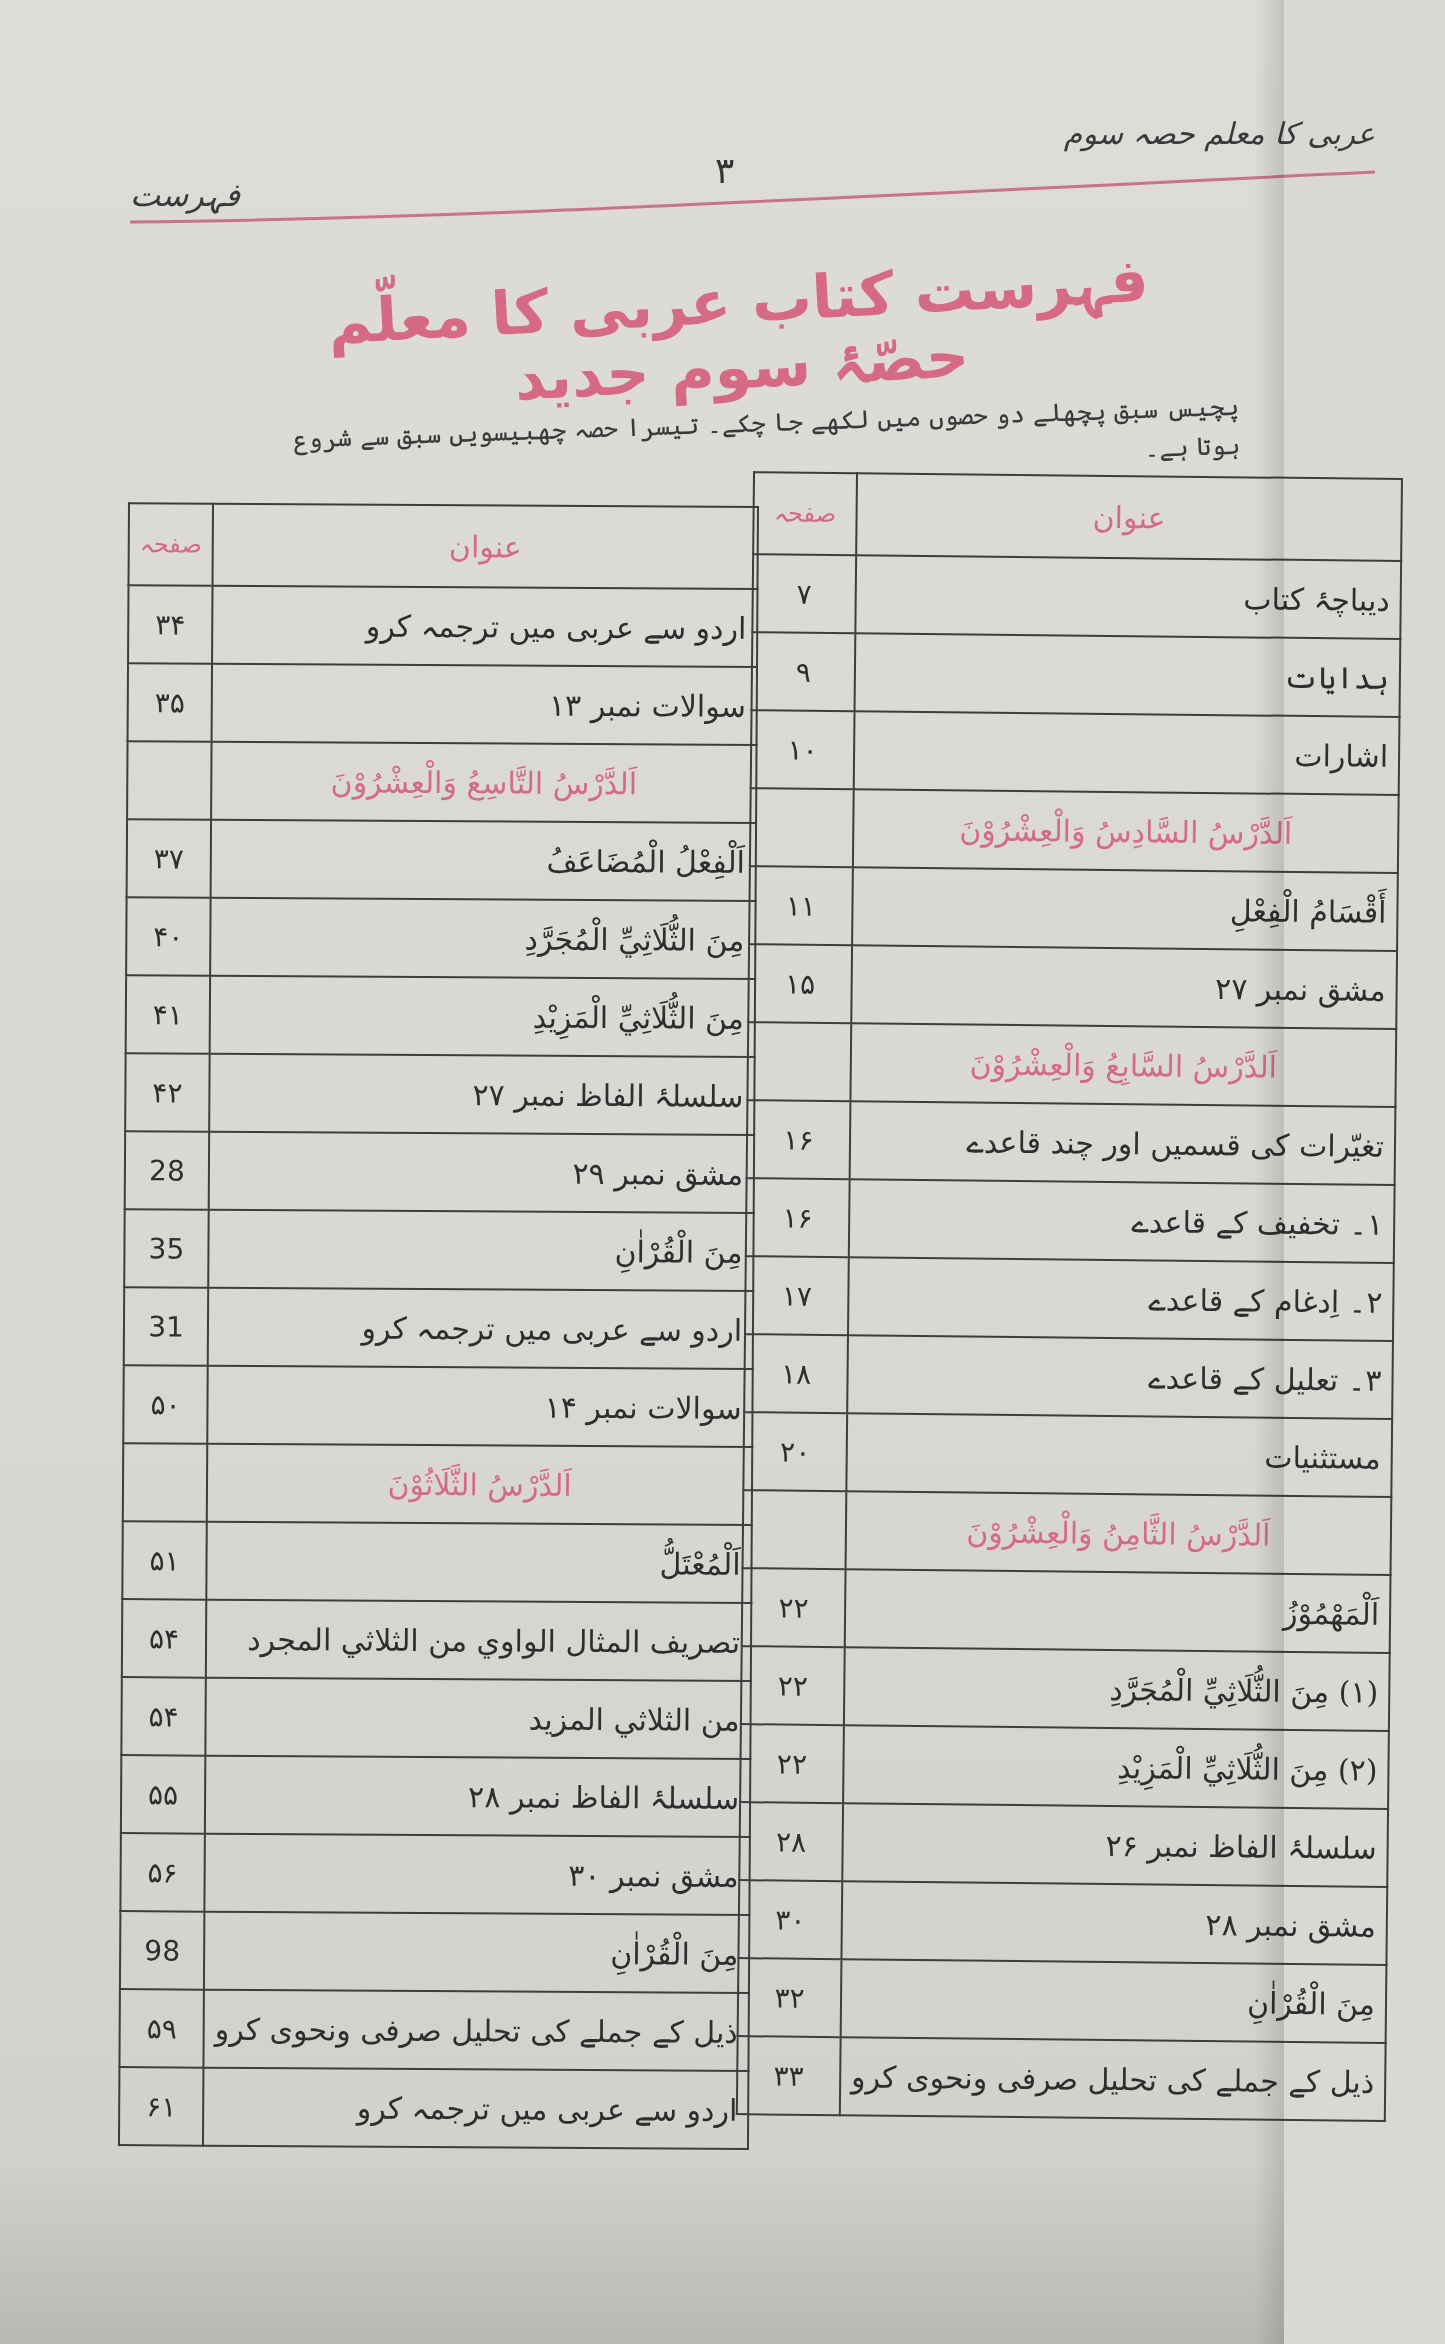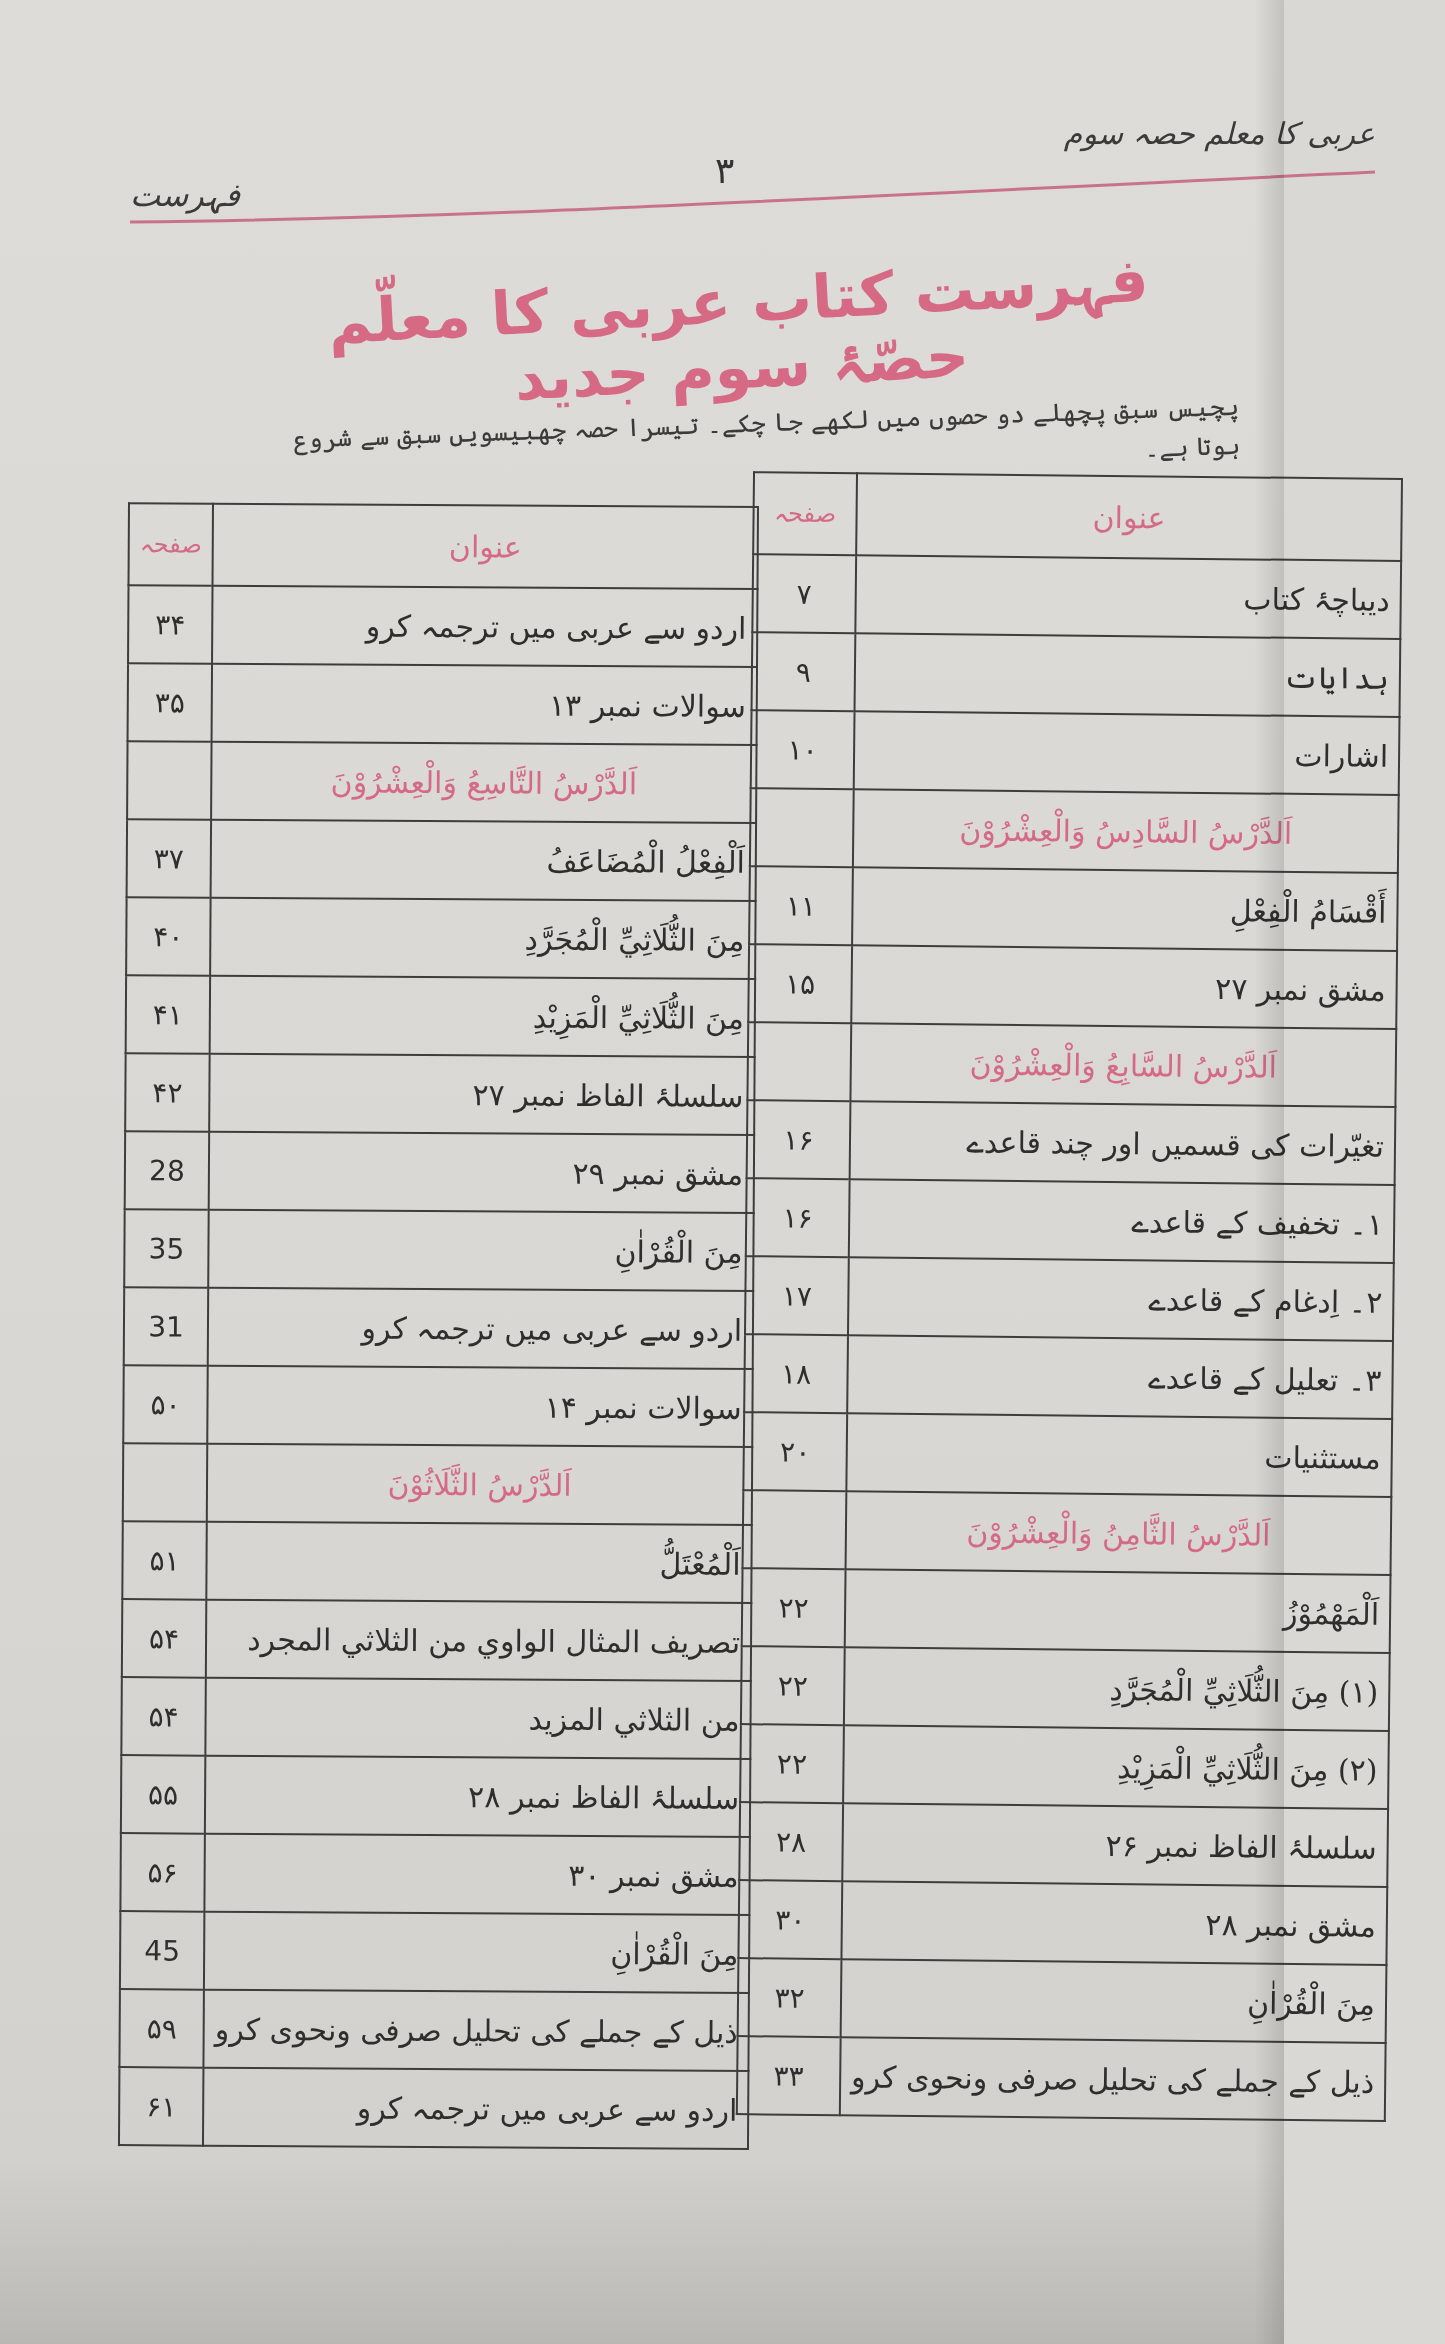--- a/index.html
+++ b/index.html
@@ -346,21 +346,21 @@
         <tr class="item-row">
           <td class="title-cell">سلسلۂ الفاظ نمبر ۲۸</td>
           <td class="page-cell">۵۵</td>
         </tr>
         <tr class="item-row">
           <td class="title-cell">مشق نمبر ۳۰</td>
           <td class="page-cell">۵۶</td>
         </tr>
         <tr class="item-row">
           <td class="title-cell">مِنَ الْقُرْاٰنِ</td>
-          <td class="page-cell">45</td>
+          <td class="page-cell">98</td>
         </tr>
         <tr class="item-row">
           <td class="title-cell">ذیل کے جملے کی تحلیل صرفی ونحوی کرو</td>
           <td class="page-cell">۵۹</td>
         </tr>
         <tr class="item-row">
           <td class="title-cell">اردو سے عربی میں ترجمہ کرو</td>
           <td class="page-cell">۶۱</td>
         </tr>
       </tbody>

